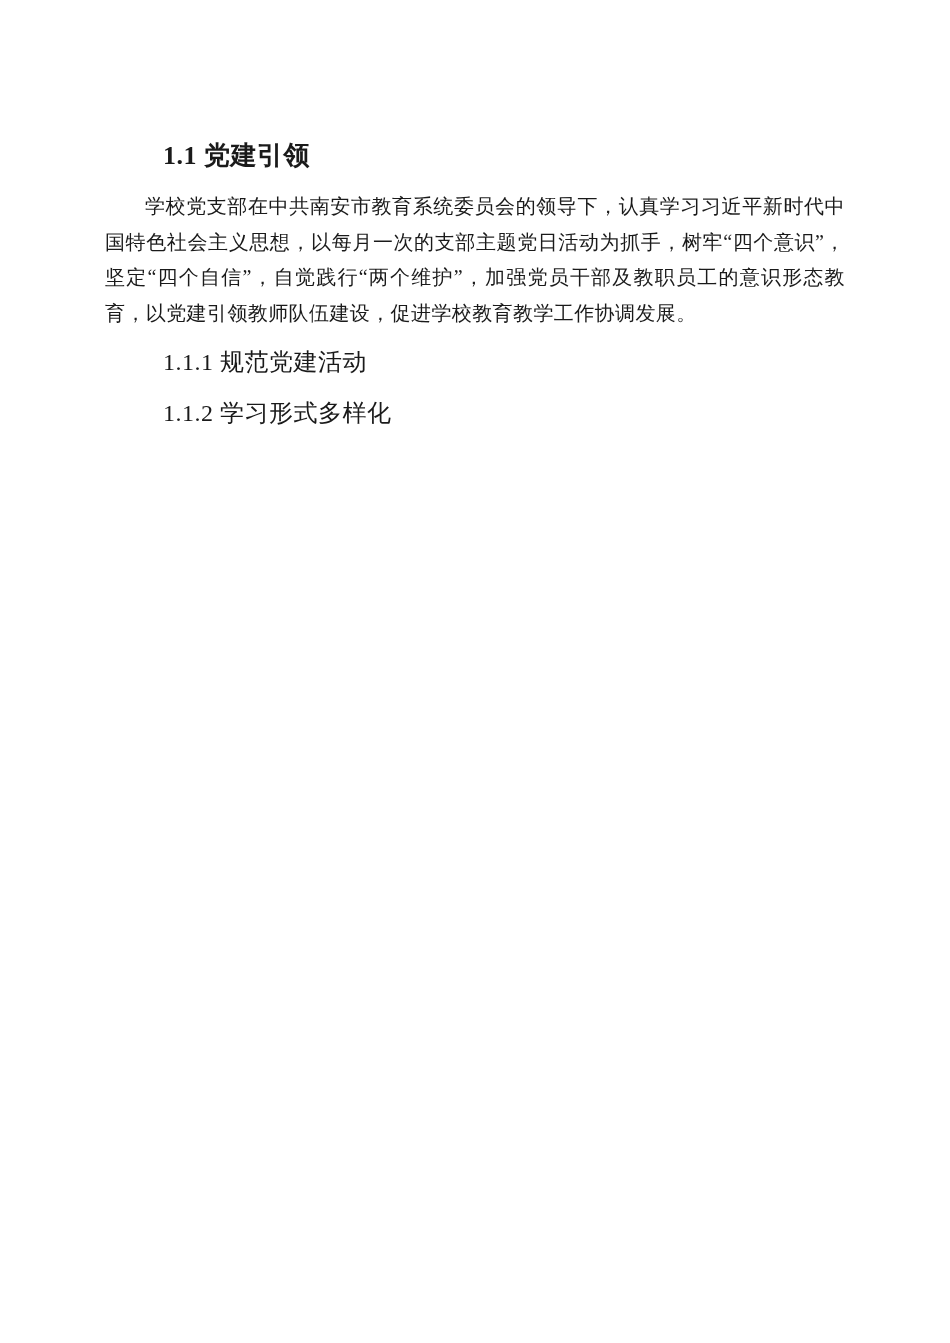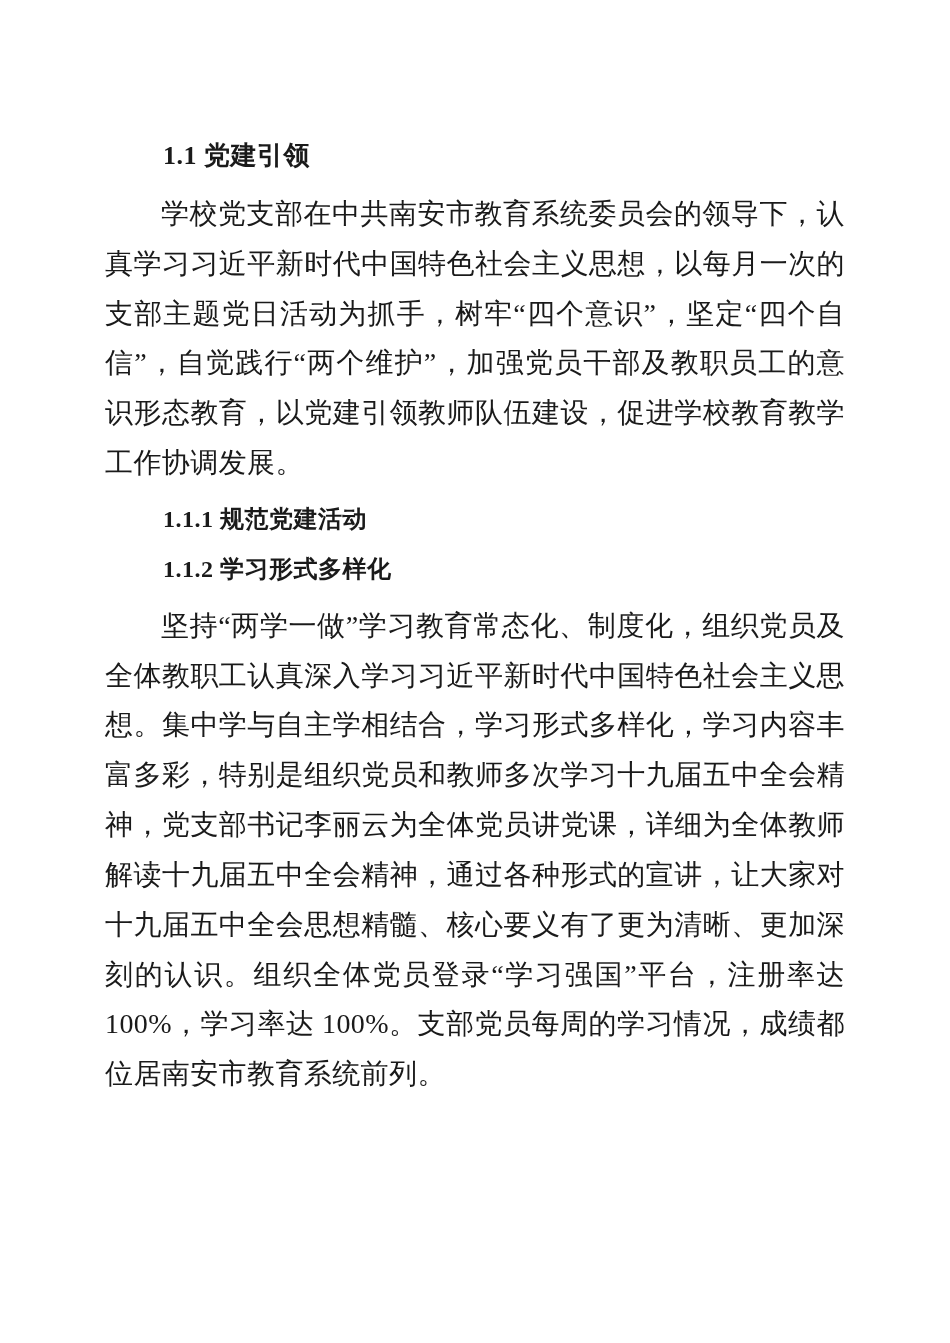--- a/index.html
+++ b/index.html
@@ -29,28 +29,28 @@
   h2.heading-1 {
     font-size: 26px;
     font-weight: bold;
     margin: 0 0 14px 0;
     padding-left: 58px;
     line-height: 1.5;
     letter-spacing: 0.5px;
   }
   h3.heading-2 {
     font-size: 24px;
-    font-weight: bold;
+    font-weight: normal;
     margin: 0 0 12px 0;
     padding-left: 58px;
     line-height: 1.6;
     letter-spacing: 0.5px;
   }
   p.para {
-    font-size: 28px;
+    font-size: 20px;
     line-height: 1.78;
     margin: 0 0 12px 0;
     text-align: justify;
     text-justify: inter-ideograph;
     text-indent: 2em;
     letter-spacing: 0.4px;
   }
   p.para.last {
     margin-bottom: 0;
   }
@@ -63,16 +63,15 @@
 
     <h2 class="heading-1">1.1 党建引领</h2>
 
     <p class="para">学校党支部在中共南安市教育系统委员会的领导下，认真学习习近平新时代中国特色社会主义思想，以每月一次的支部主题党日活动为抓手，树牢“四个意识”，坚定“四个自信”，自觉践行“两个维护”，加强党员干部及教职员工的意识形态教育，以党建引领教师队伍建设，促进学校教育教学工作协调发展。</p>
 
     <h3 class="heading-2">1.1.1 规范党建活动</h3>
 
 
     <h3 class="heading-2">1.1.2 学习形式多样化</h3>
 
-    <p class="para last">坚持“两学一做”学习教育常态化、制度化，组织党员及全体教职工认真深入学习习近平新时代中国特色社会主义思想。集中学与自主学相结合，学习形式多样化，学习内容丰富多彩，特别是组织党员和教师多次学习十九届五中全会精神，党支部书记李丽云为全体党员讲党课，详细为全体教师解读十九届五中全会精神，通过各种形式的宣讲，让大家对十九届五中全会思想精髓、核心要义有了更为清晰、更加深刻的认识。组织全体党员登录“学习强国”平台，注册率达 100%，学习率达 100%。支部党员每周的学习情况，成绩都位居南安市教育系统前列。</p>
 
   </div>
 </div>
 
 </body></html>

